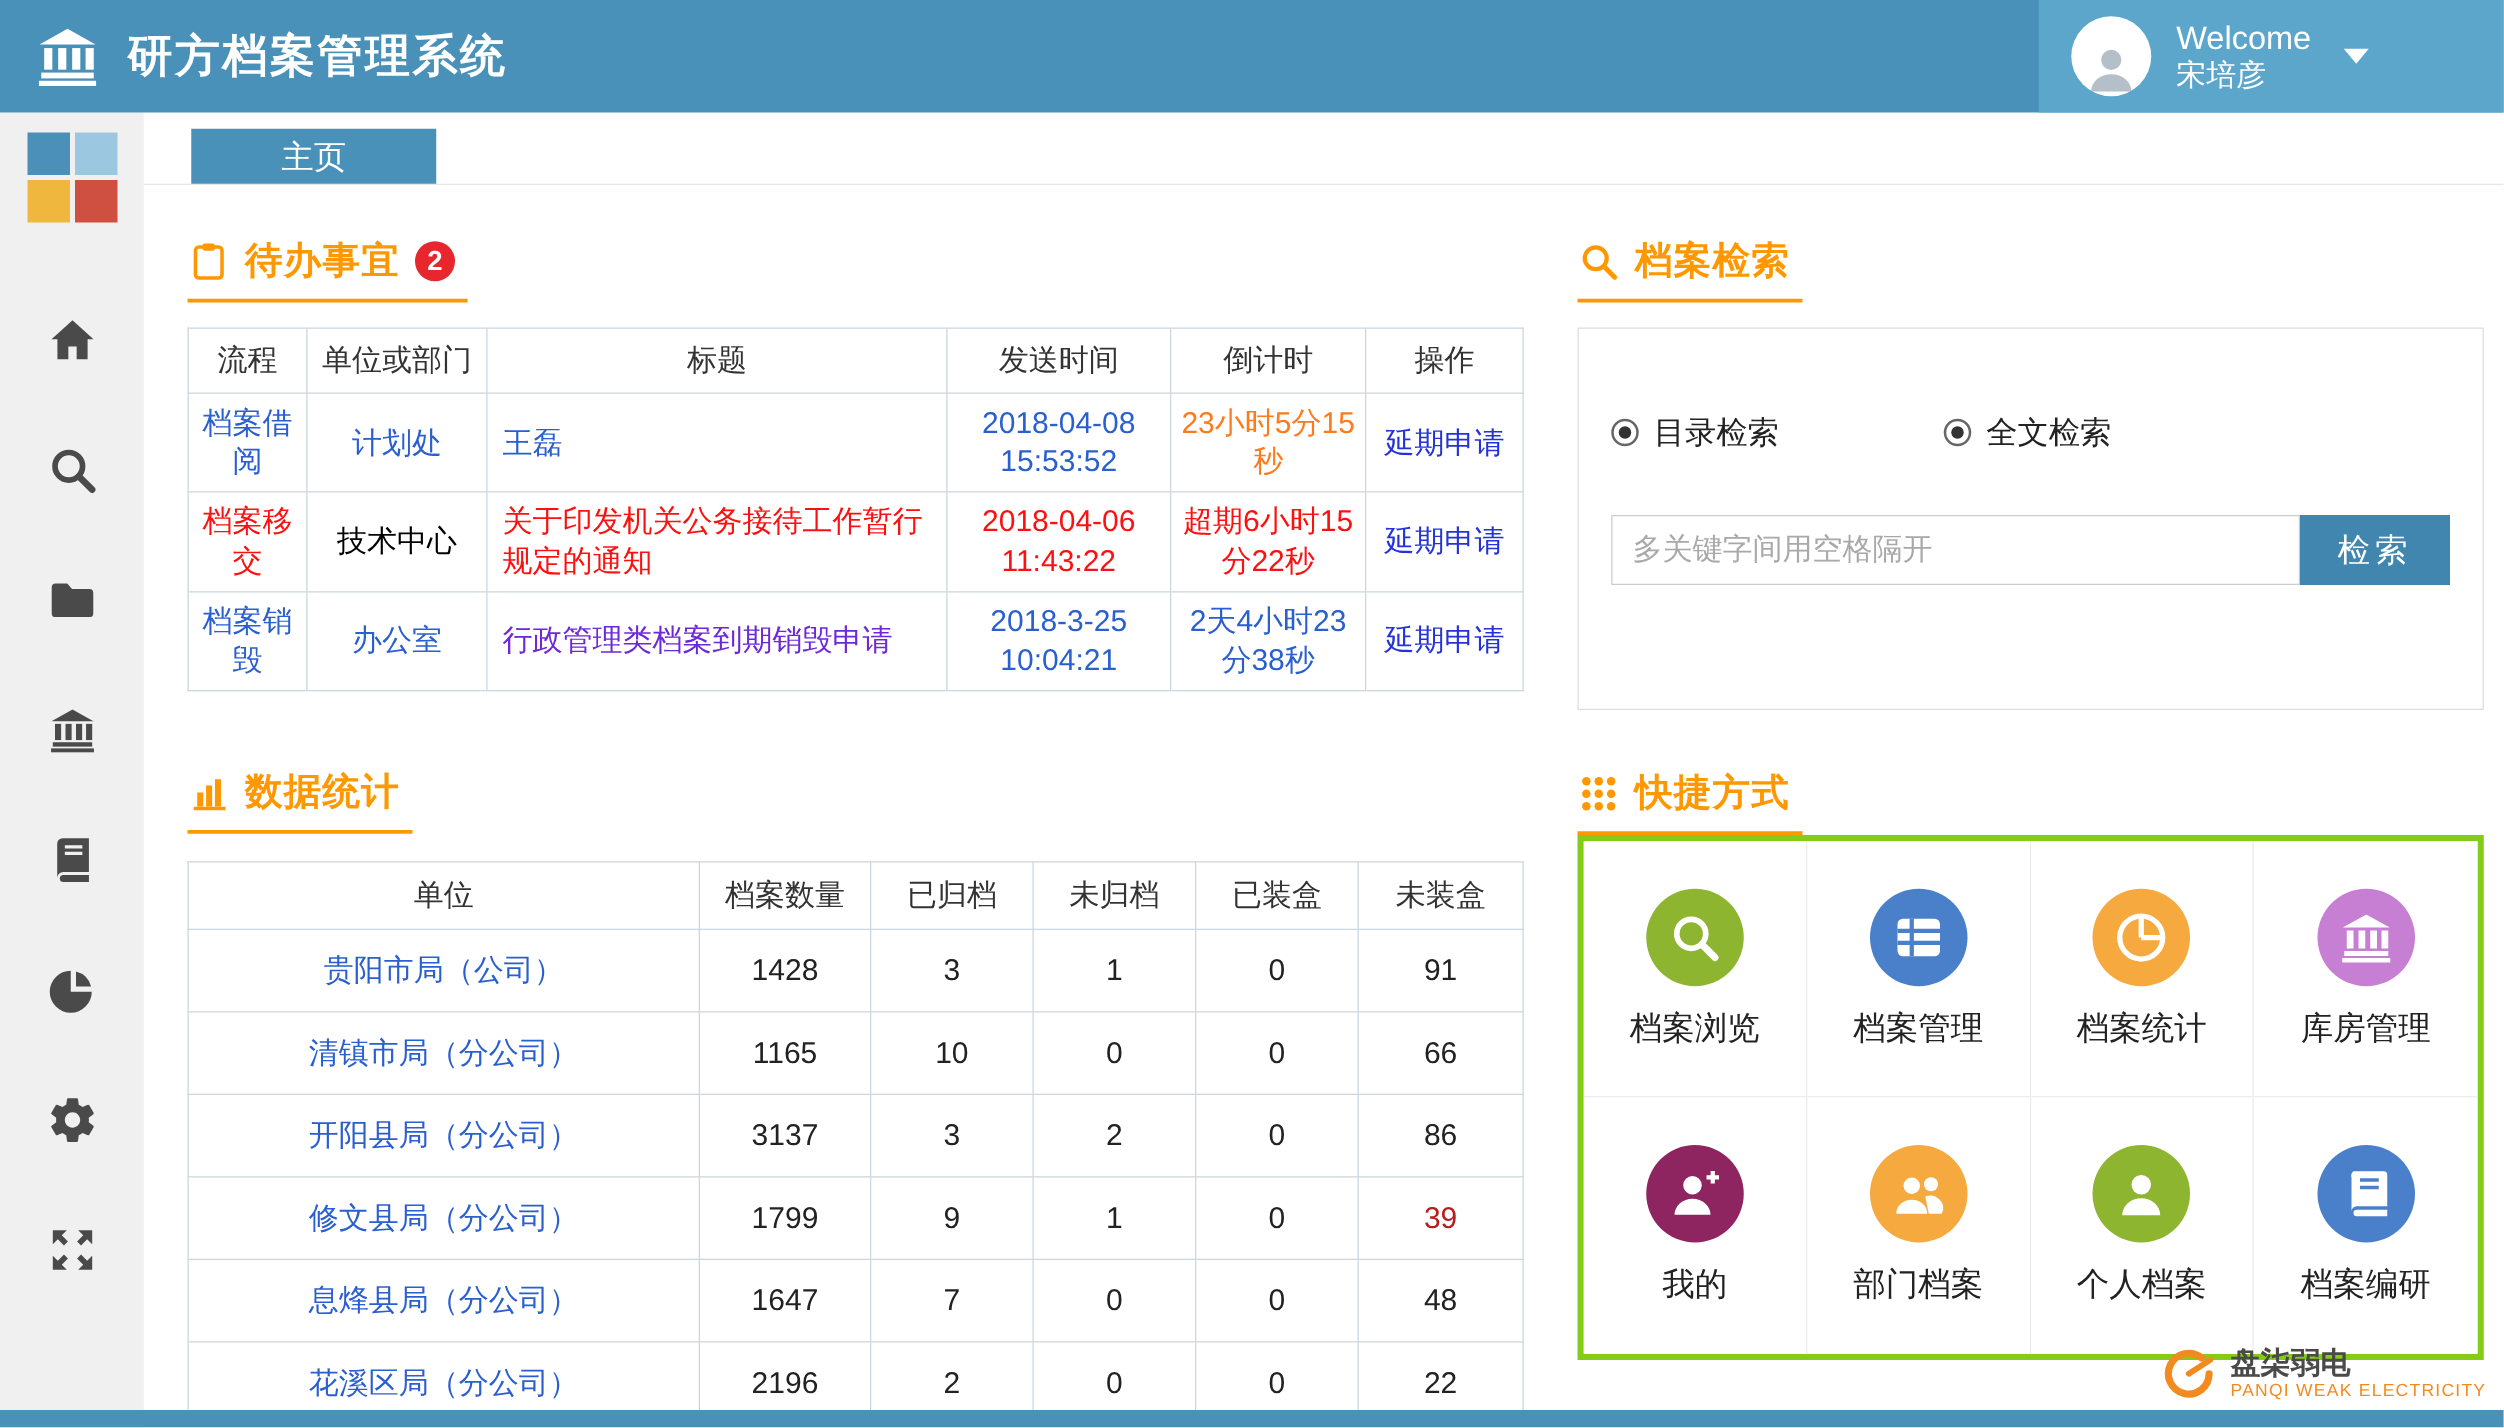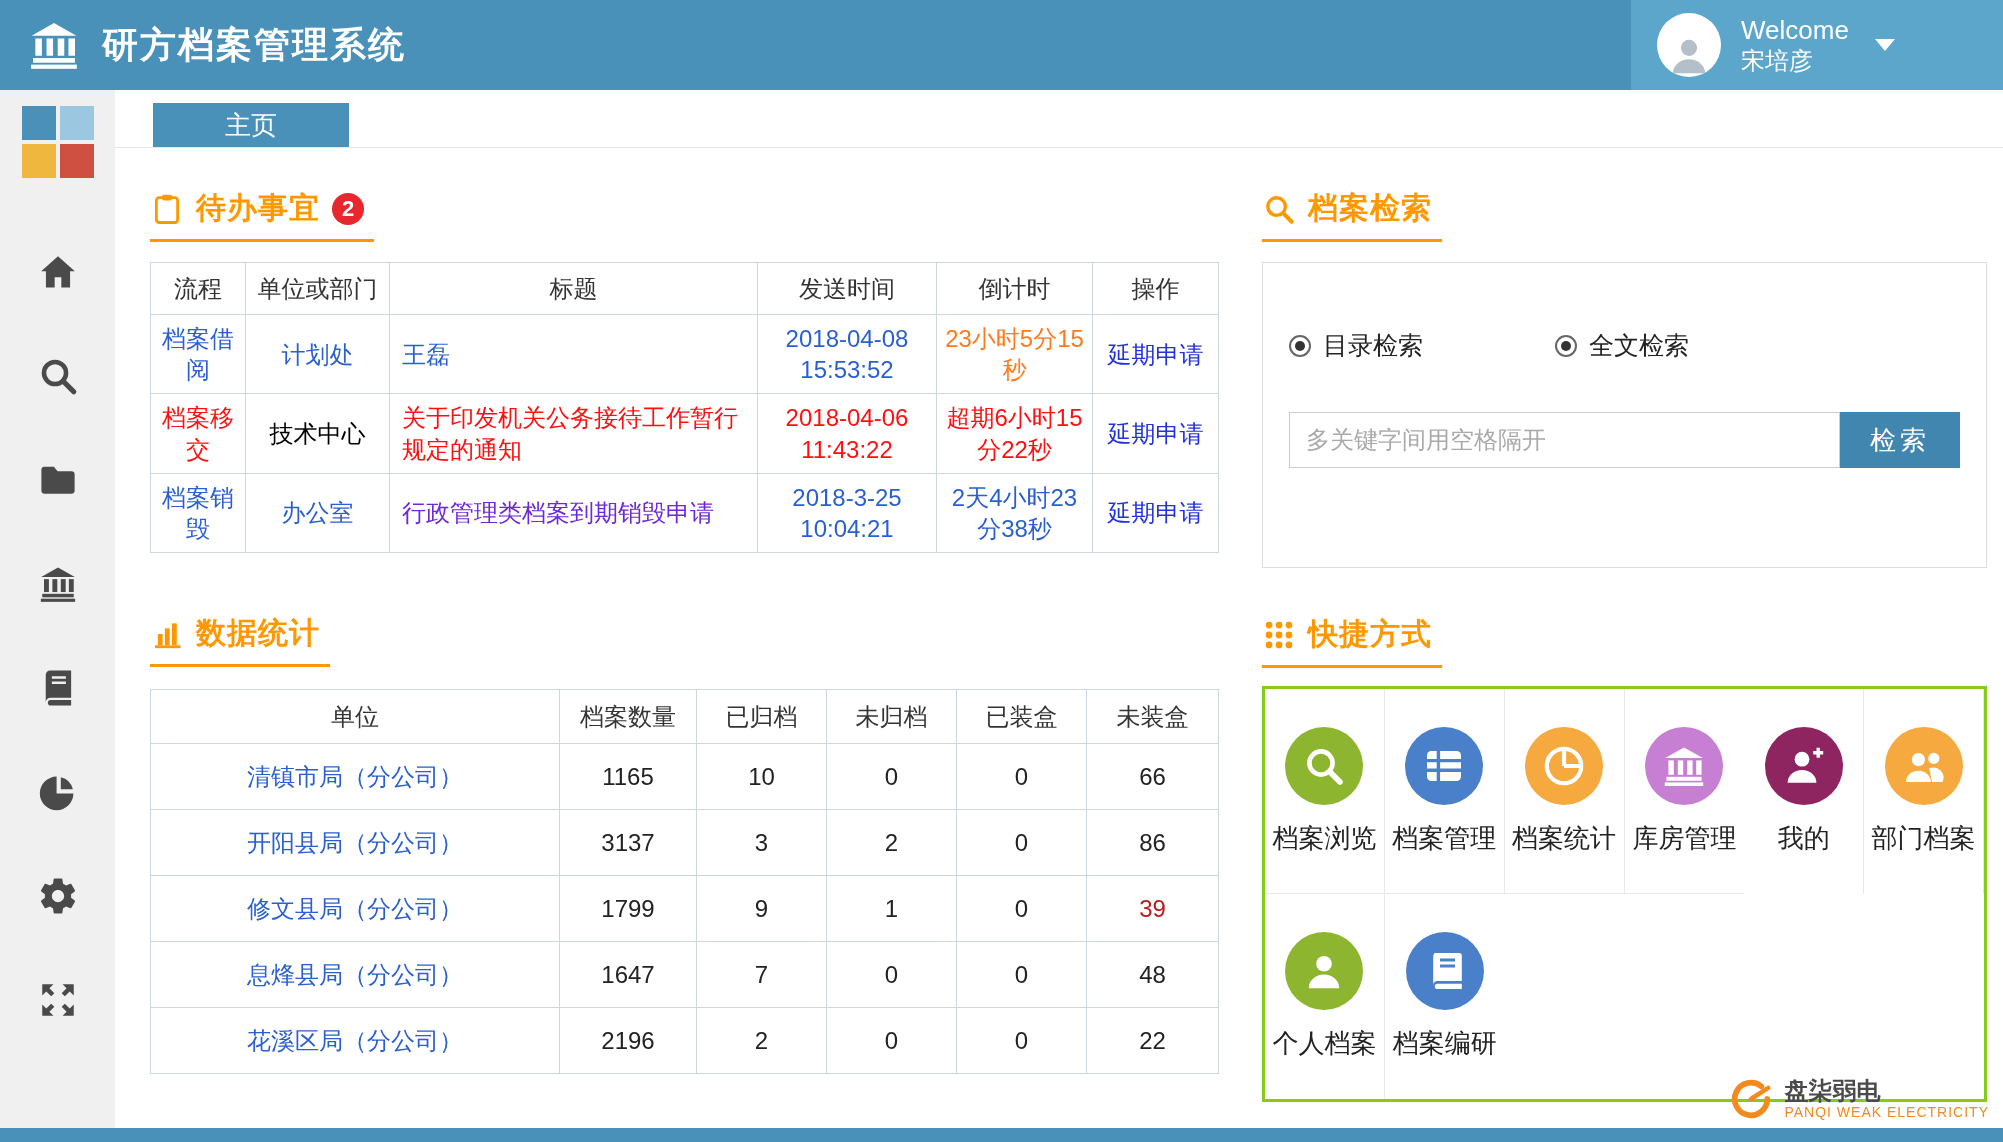--- a/index.html
+++ b/index.html
@@ -63,21 +63,21 @@
 .radio{width:22px;height:22px;border-radius:50%;border:2px solid #666;display:flex;align-items:center;justify-content:center;background:#fff}
 .dot{width:10px;height:10px;border-radius:50%;background:#333;opacity:0}
 .radio-label{font-size:25px;color:#222}
 .search-row{margin-top:50px;display:flex}
 .keyword-input{flex:1;height:56px;border:1px solid #ccc;font-size:24px;padding:0 16px;color:#333;outline:none;font-family:inherit}
 .keyword-input::placeholder{color:#a9a9a9}
 .search-btn{width:120px;height:56px;background:#4186ae;color:#fff;font-size:26px;border:none;display:flex;align-items:center;justify-content:center;cursor:pointer;letter-spacing:4px}
 
 
 .shortcut-section{margin-top:46px}
-.sc-grid{margin-top:18px;border:3px solid #84cc16;display:grid;grid-template-columns:repeat(6,1fr)}
+.sc-grid{margin-top:0;border:5px solid #84cc16;display:grid;grid-template-columns:repeat(4,1fr)}
 .sc-cell{height:205px;border-right:1px solid #e8e8e8;border-bottom:1px solid #e8e8e8;display:flex;flex-direction:column;align-items:center;justify-content:center;gap:16px;cursor:pointer;background:#fff}
 .sc-cell:nth-child(4n){border-right:none}
 .sc-cell:nth-child(n+5){border-bottom:none}
 .sc-circle{width:78px;height:78px;border-radius:50%;display:flex;align-items:center;justify-content:center}
 .sc-glyph{width:48px;height:48px}
 .sc-label{font-size:26px;color:#222}
 
 
 .watermark{position:absolute;right:14px;bottom:20px;display:flex;align-items:center;gap:10px;z-index:8}
 .wm-icon{width:46px;height:46px}
@@ -274,20 +274,28 @@
                 <th data-interactable="false">单位</th>
                 <th data-interactable="false">档案数量</th>
                 <th data-interactable="false">已归档</th>
                 <th data-interactable="false">未归档</th>
                 <th data-interactable="false">已装盒</th>
                 <th data-interactable="false">未装盒</th>
               </tr>
             </thead>
             <tbody>
                 <tr data-interactable="false">
+                  <td data-interactable="true" style="color: rgb(42, 95, 208);">贵阳市局（公司）</td>
+                  <td data-interactable="false" style="color: rgb(34, 34, 34);">1428</td>
+                  <td data-interactable="false" style="color: rgb(34, 34, 34);">3</td>
+                  <td data-interactable="false" style="color: rgb(34, 34, 34);">1</td>
+                  <td data-interactable="false" style="color: rgb(34, 34, 34);">0</td>
+                  <td data-interactable="false" style="color: rgb(34, 34, 34);">91</td>
+                </tr>
+                <tr data-interactable="false">
                   <td data-interactable="true" style="color: rgb(42, 95, 208);">清镇市局（分公司）</td>
                   <td data-interactable="false" style="color: rgb(34, 34, 34);">1165</td>
                   <td data-interactable="false" style="color: rgb(34, 34, 34);">10</td>
                   <td data-interactable="false" style="color: rgb(34, 34, 34);">0</td>
                   <td data-interactable="false" style="color: rgb(34, 34, 34);">0</td>
                   <td data-interactable="false" style="color: rgb(34, 34, 34);">66</td>
                 </tr>
                 <tr data-interactable="false">
                   <td data-interactable="true" style="color: rgb(42, 95, 208);">开阳县局（分公司）</td>
                   <td data-interactable="false" style="color: rgb(34, 34, 34);">3137</td>

